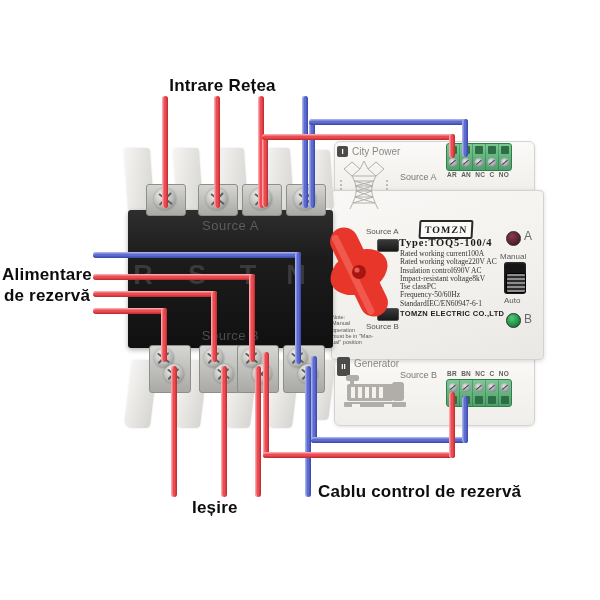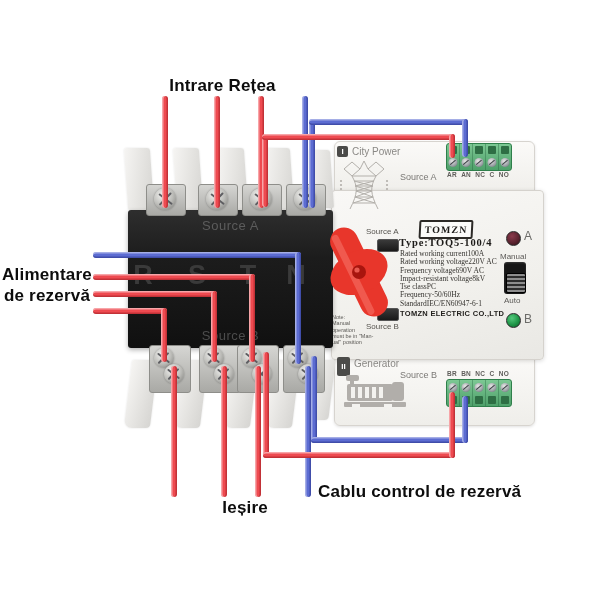--- a/index.html
+++ b/index.html
@@ -120,21 +120,21 @@
   <div class="abs" style="left:400px;top:250px;width:131px;z-index:4;">
     <div class="spec-row">
         <span>Rated working current</span>
         <span>100A</span>
       </div>
     <div class="spec-row">
         <span>Rated working voltage</span>
         <span>220V AC</span>
       </div>
     <div class="spec-row">
-        <span>Frequency voltage</span>
+        <span>Insulation control</span>
         <span>690V AC</span>
       </div>
     <div class="spec-row">
         <span>Impact-resistant voltage</span>
         <span>8kV</span>
       </div>
     <div class="spec-row">
         <span>Tse class</span>
         <span>PC</span>
       </div>
@@ -303,15 +303,15 @@
   <div class="wire wv red" style="left:263px;top:352px;height:106px;"></div>
   <div class="wire wh red" style="left:263px;top:452px;width:192px;"></div>
   <div class="wire wv red" style="left:449px;top:392px;height:66px;"></div>
 
   <div class="lbl" style="left:135px;top:76px;width:175px;text-align:center;">Intrare Rețea</div>
   <div class="lbl" style="left:2px;top:265px;width:90px;text-align:center;">
     <div>Alimentare</div>
     <div>de rezervă</div>
   </div>
   <div class="lbl" style="left:318px;top:469px;width:250px;margin-top:13px;">Cablu control de rezervă</div>
-  <div class="lbl" style="left:192px;top:498px;width:76px;text-align:right;">Ieșire</div>
+  <div class="lbl" style="left:192px;top:498px;width:76px;text-align:left;">Ieșire</div>
 
 </div>
 
 </body></html>

